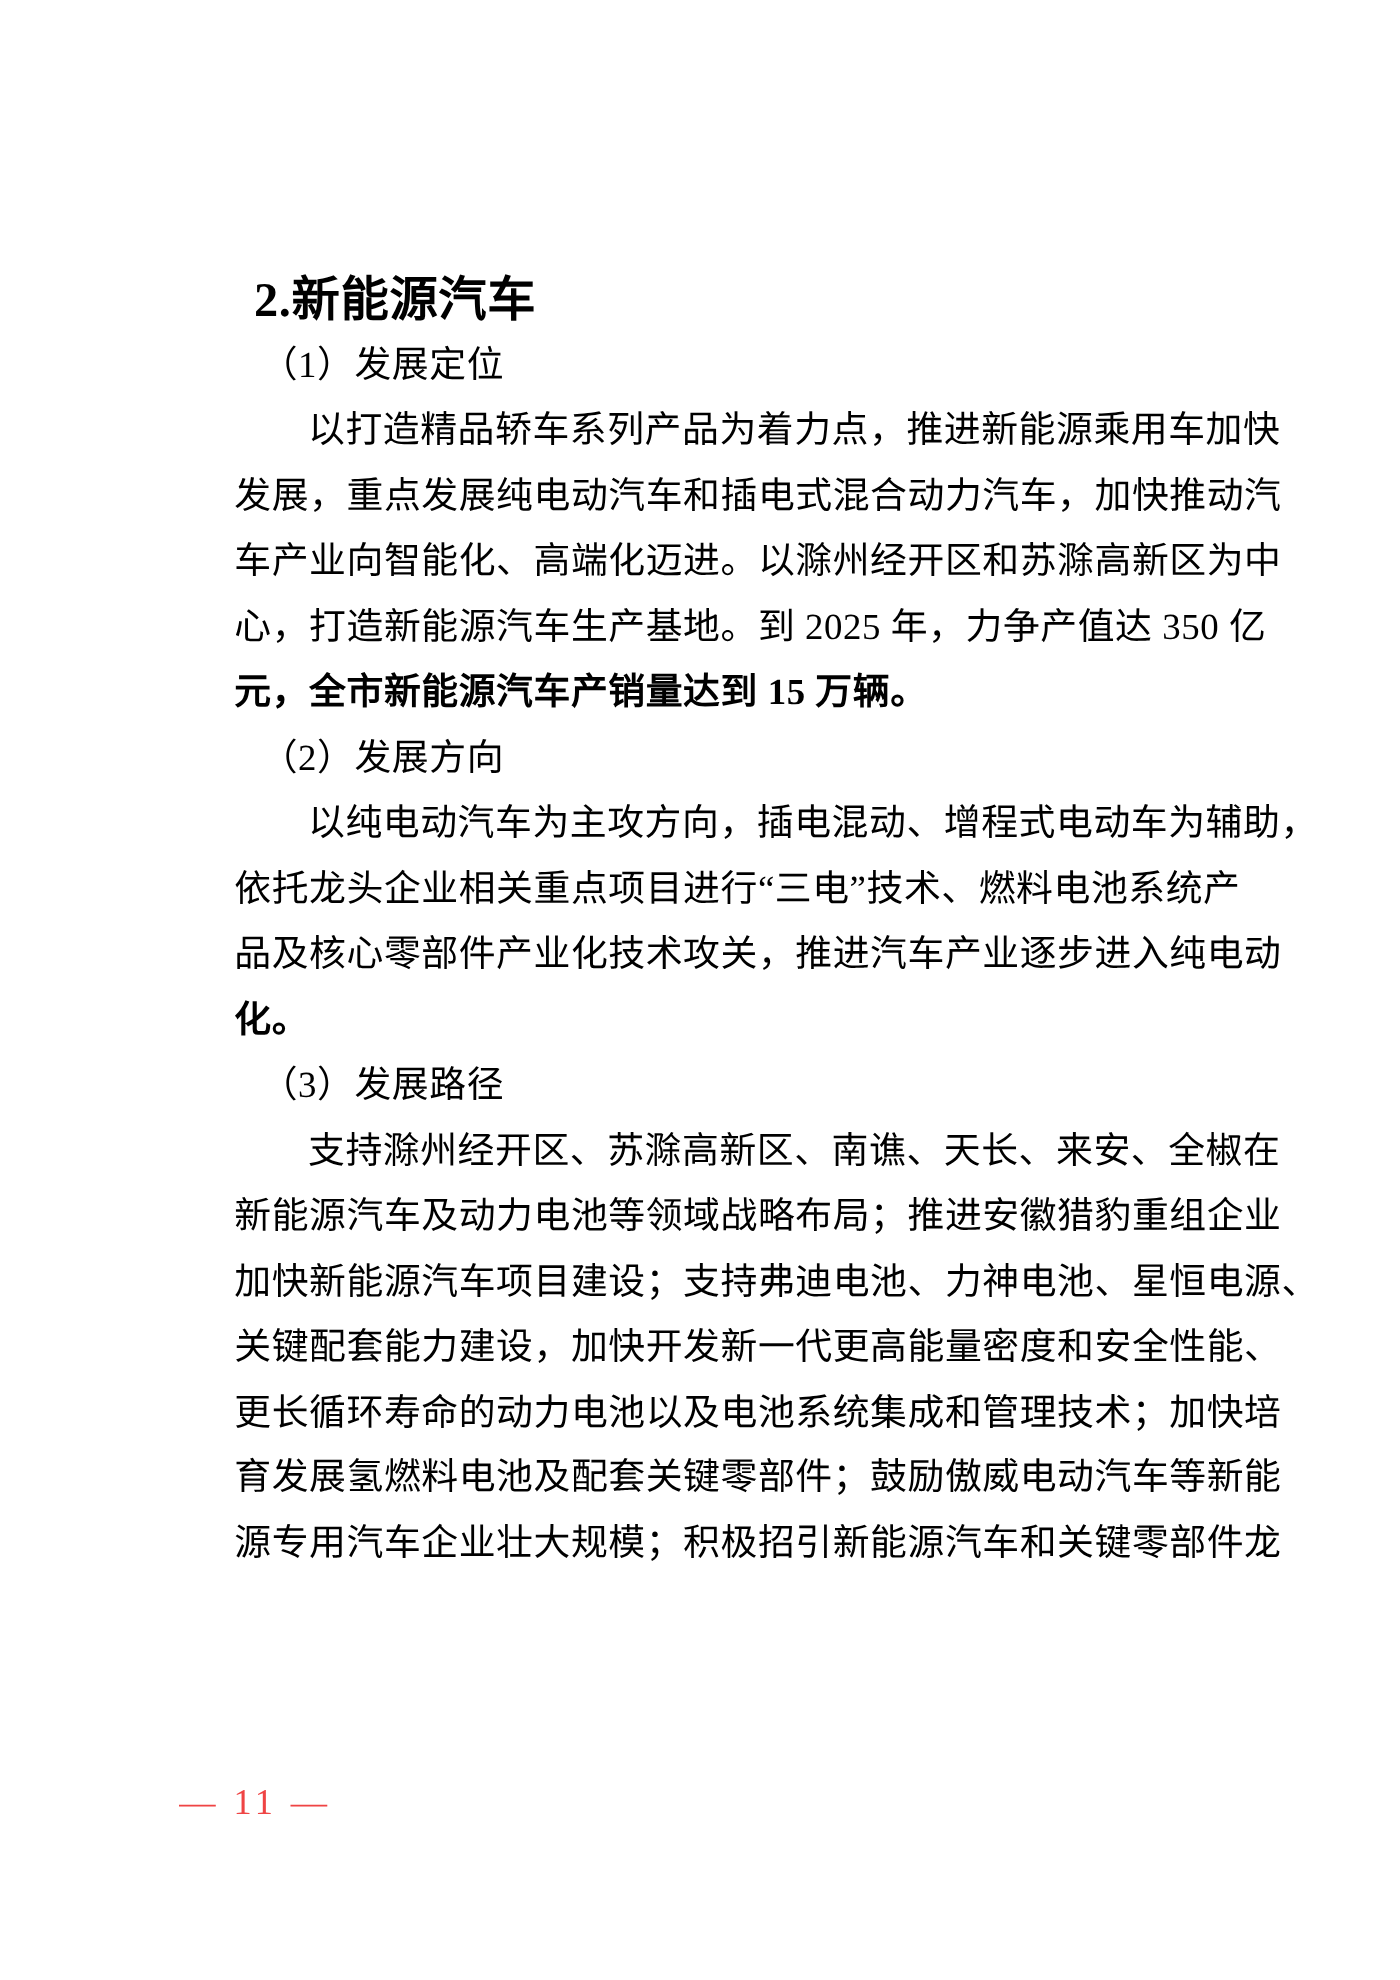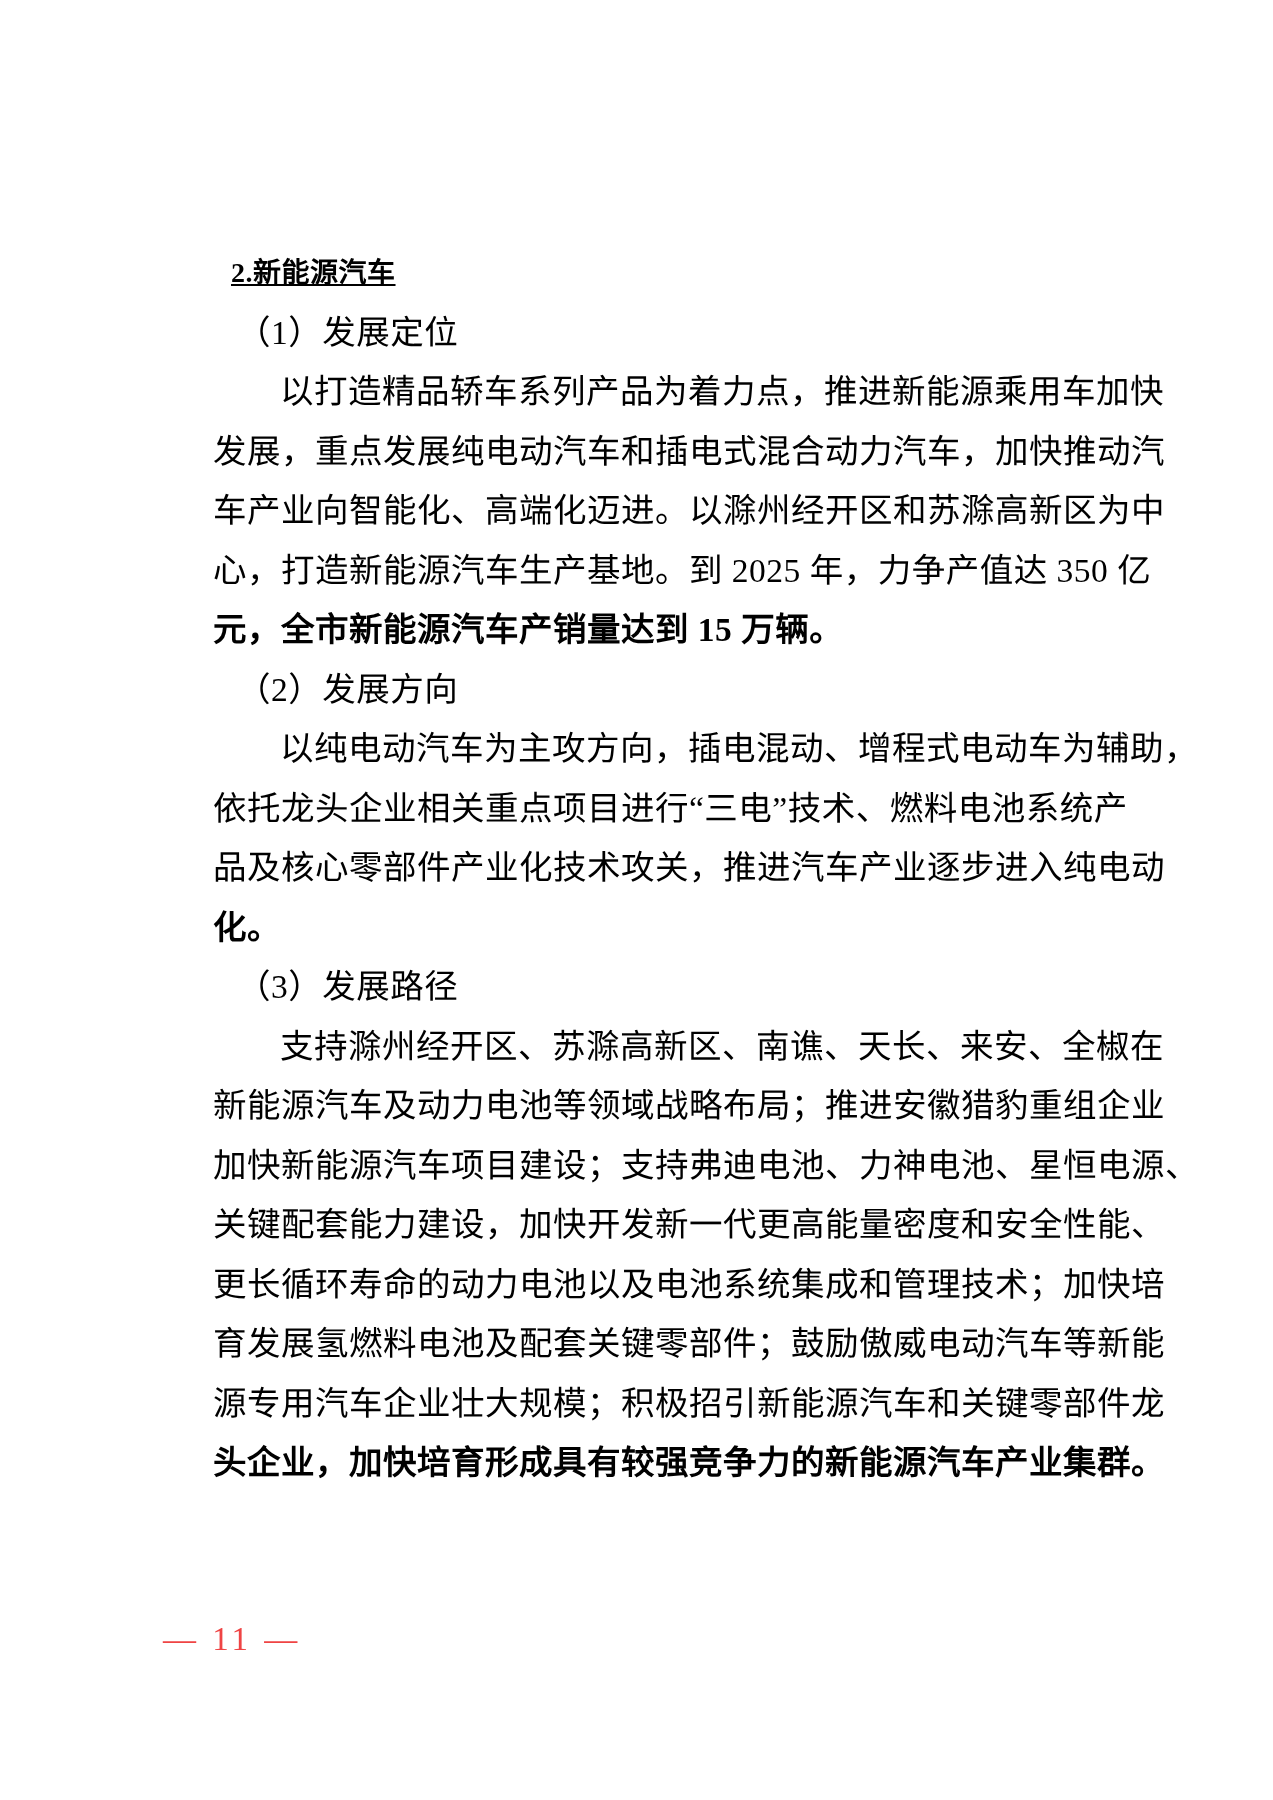--- a/index.html
+++ b/index.html
@@ -30,23 +30,22 @@
   .subheading,
   .line {
     height: 59.5px;
     line-height: 59.5px;
     font-size: 33.5px;
     white-space: nowrap;
     letter-spacing: 0.5px;
   }
   .heading {
     font-weight: bold;
-    font-size: 28px;
+    font-size: 44px;
     text-indent: 66px;
-    text-decoration: underline;
   }
   .subheading {
     text-indent: 72px;
   }
   .line {
     text-align: justify;
     text-align-last: justify;
     margin-left: 48px;
   }
   .line.last {
@@ -90,19 +89,18 @@
       </div>
       <div class="subheading">（3）发展路径</div>
       <div class="paragraph">
         <div class="line first">支持滁州经开区、苏滁高新区、南谯、天长、来安、全椒在</div>
         <div class="line">新能源汽车及动力电池等领域战略布局；推进安徽猎豹重组企业</div>
         <div class="line">加快新能源汽车项目建设；支持弗迪电池、力神电池、星恒电源、</div>
         <div class="line">关键配套能力建设，加快开发新一代更高能量密度和安全性能、</div>
         <div class="line">更长循环寿命的动力电池以及电池系统集成和管理技术；加快培</div>
         <div class="line">育发展氢燃料电池及配套关键零部件；鼓励傲威电动汽车等新能</div>
         <div class="line">源专用汽车企业壮大规模；积极招引新能源汽车和关键零部件龙</div>
-        <div class="line last">头企业，加快培育形成具有较强竞争力的新能源汽车产业集群。</div>
       </div>
     </main>
   <footer class="page-footer">
     <span>— 11 —</span>
   </footer>
 </div>
 
 </body></html>

